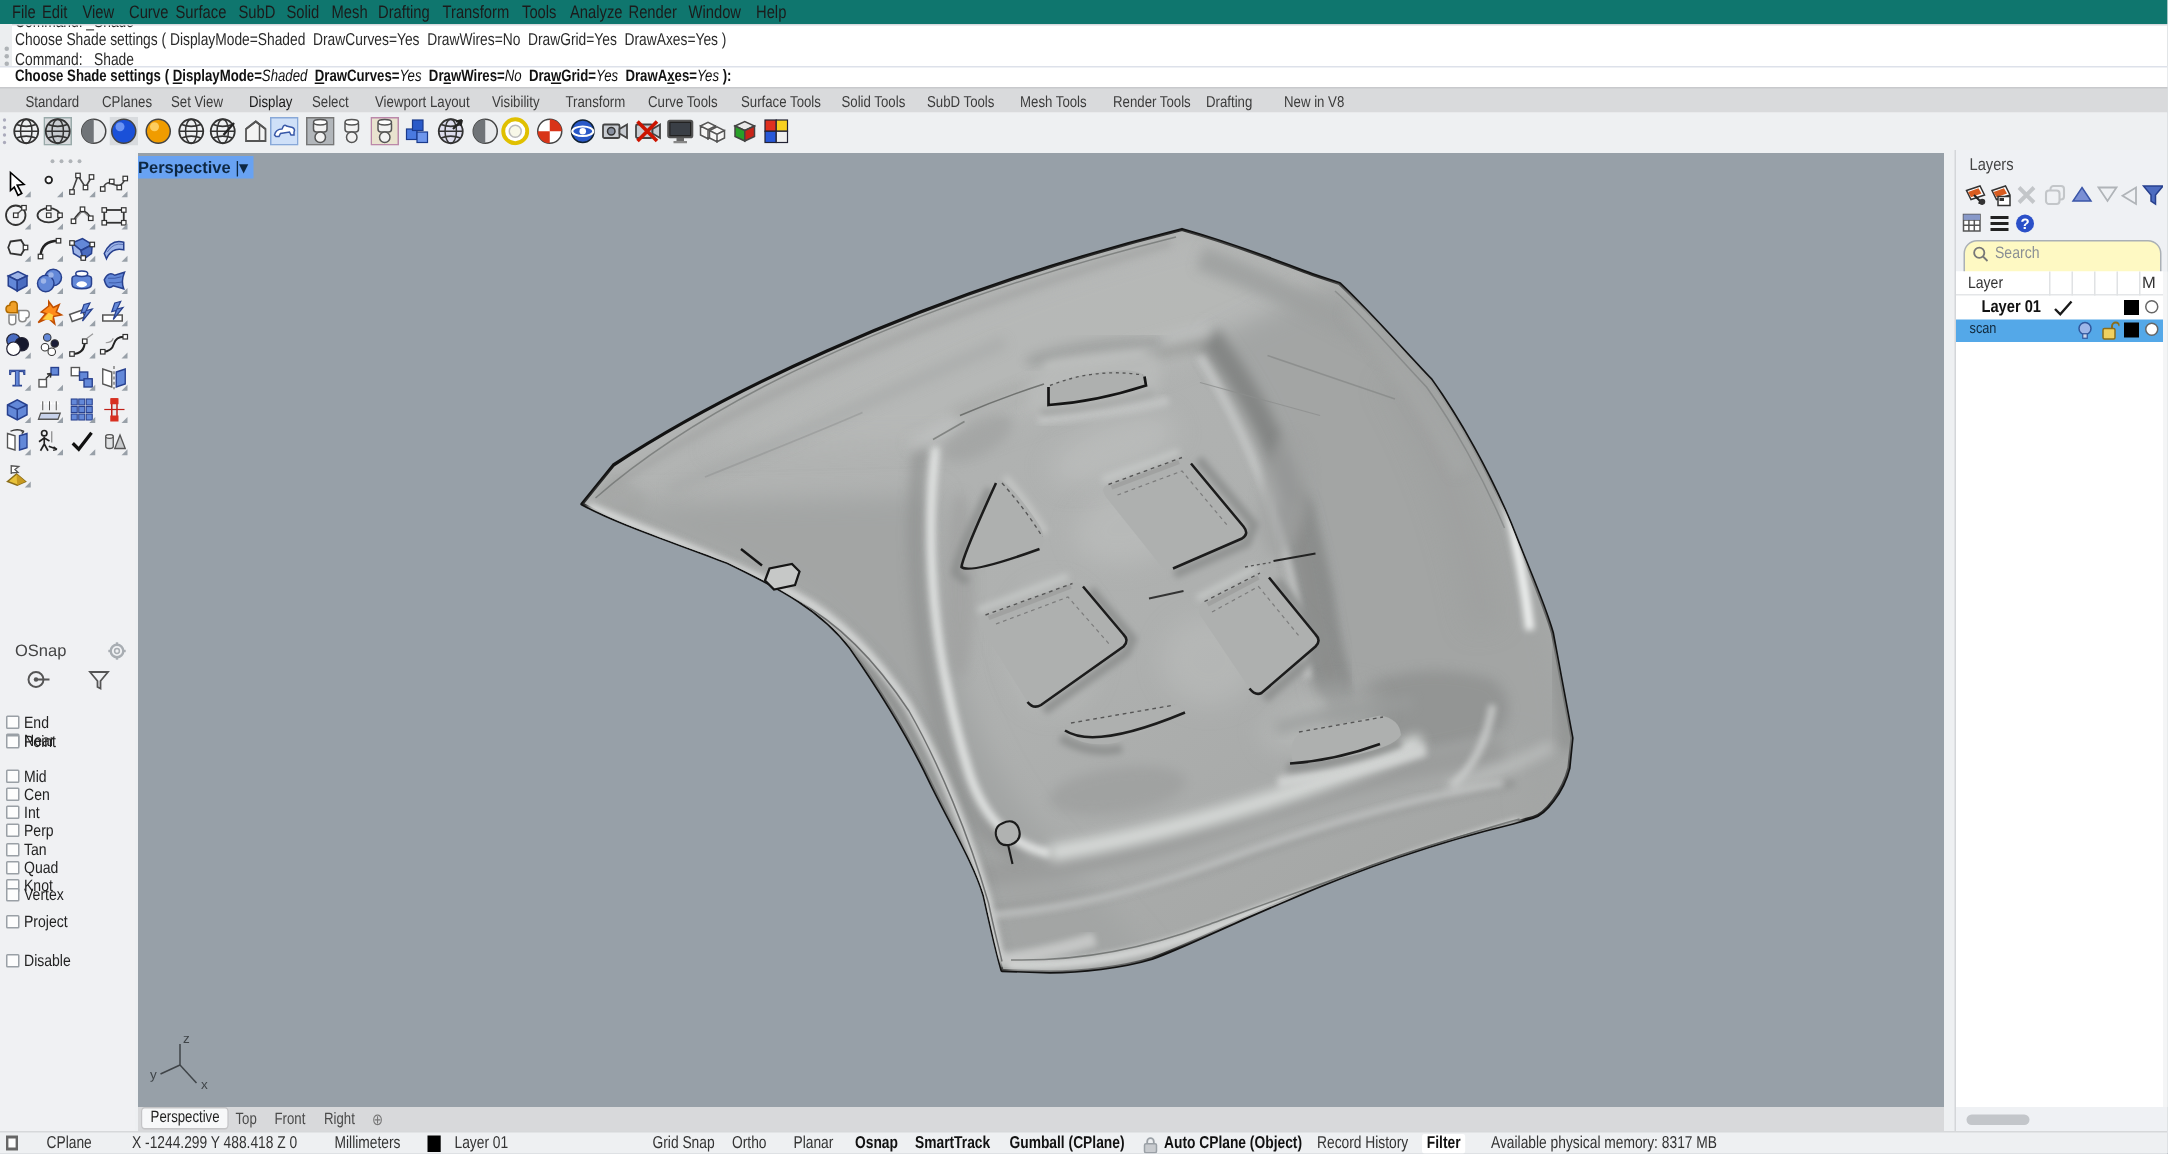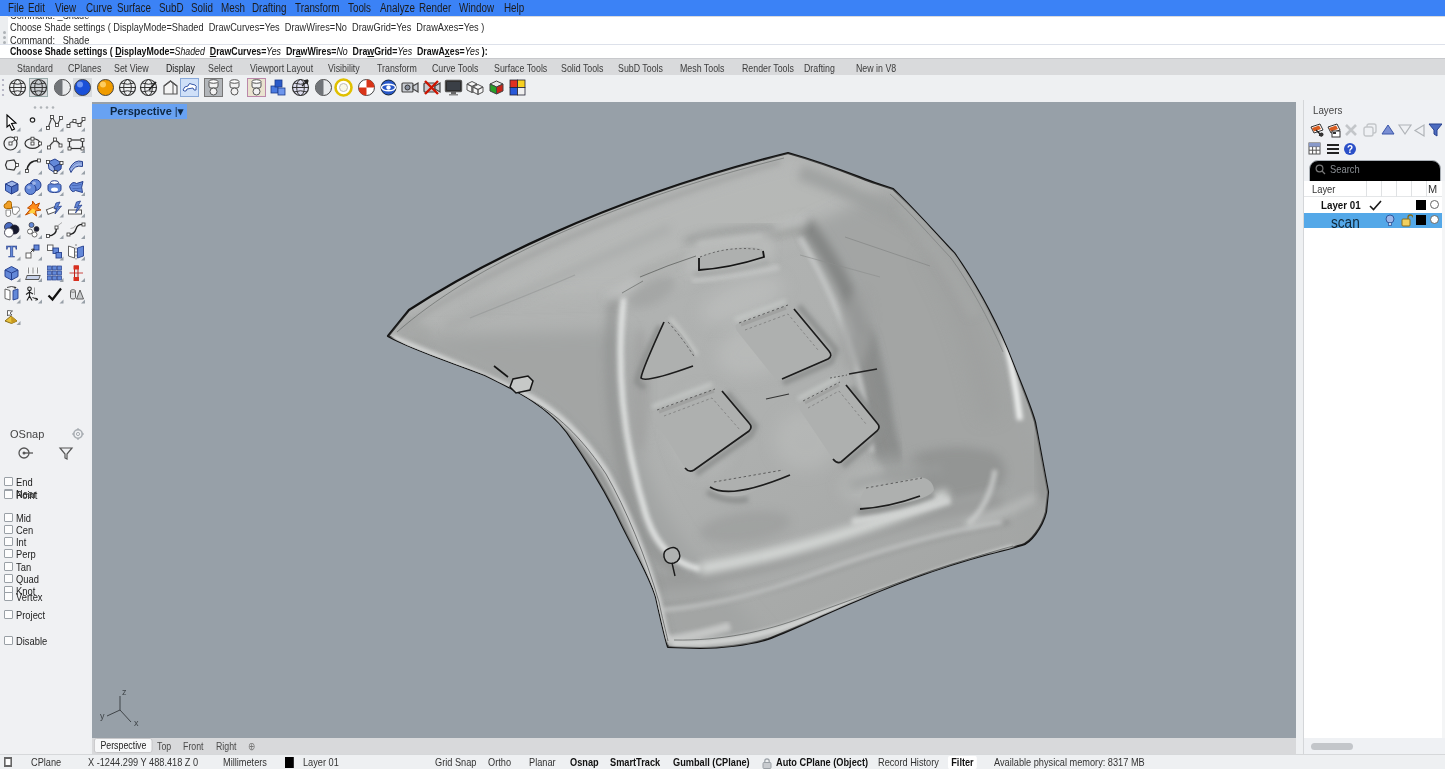--- a/index.html
+++ b/index.html
@@ -1,20 +1,20 @@
 <!DOCTYPE html>
 <html><head>
 <meta charset="utf-8">
 <style>
   * { margin:0; padding:0; box-sizing:border-box; }
   html,body { width:1445px; height:769px; overflow:hidden; font-family:"Liberation Sans", sans-serif; background:#eef0f2; }
   .abs { position:absolute; }
   #root { position:relative; width:1445px; height:769px; }
   
-  #menubar { position:absolute; left:0; top:0; width:1445px; height:16px; background:#3b82f6; font-size:12px; color:#1b1b1b; white-space:nowrap; }
+  #menubar { position:absolute; left:0; top:0; width:1445px; height:16px; background:#0f766e; font-size:12px; color:#1b1b1b; white-space:nowrap; }
   #menubar span { position:absolute; top:1px; transform:scaleX(0.82); transform-origin:0 0; }
   
   #cmd { position:absolute; left:0; top:16px; width:1445px; height:42px; background:#fff; border-top:1px solid #d8dade; overflow:hidden; }
   #cmdgutter { position:absolute; left:0; top:16px; width:8px; height:42px; background:#eceef0; }
   .gdot { position:absolute; left:2.5px; width:3px; height:3px; background:#aeb2b6; border-radius:50%; }
   .cline { position:absolute; left:10px; font-size:11.5px; color:#2a2a2a; white-space:pre; transform:scaleX(0.8); transform-origin:0 0; }
   #prompt { position:absolute; left:0; top:44px; width:1445px; height:14px; background:#fff; border-top:1px solid #dde1ea; }
   #prompt .cline { font-weight:bold; color:#111; font-size:11px; }
   .it { font-style:italic; font-weight:normal; }
   .un { text-decoration:underline; }
@@ -27,21 +27,21 @@
   
   #sidebar { position:absolute; left:0; top:100px; width:90px; height:655px; background:#f0f1f3; }
   
   #osnap { position:absolute; left:0; top:425px; width:88px; }
   #osnap .title { position:absolute; left:10px; top:3px; font-size:11px; color:#444; }
   .osrow { position:absolute; left:4px; width:80px; height:12px; }
   .osrow .cb { position:absolute; left:0; top:0px; width:9px; height:9px; background:#fdfdfd; border:1px solid #9aa0a6; border-radius:1px; }
   .osrow .lb { position:absolute; left:12px; top:-1px; font-size:11px; color:#222; transform:scaleX(0.85); transform-origin:0 0; }
   
   #viewport { position:absolute; left:92px; top:102px; width:1204px; height:636px; background:#97a0a8; }
-  #vplabel { position:absolute; left:0px; top:2px; height:15px; background:#68a2f2; color:#0d2742; font-size:11px; font-weight:bold; padding:1px 4px 0 18px; }
+  #vplabel { position:absolute; left:0px; top:2px; height:15px; background:#68a2f2; color:#0d2742; font-size:11px; font-weight:bold; padding:1px 4px 0 0; }
   
   #rpanel { position:absolute; left:1303px; top:100px; width:142px; height:655px; background:#eff1f4; border-left:1px solid #d4d6d9; }
   #rpanel .t { transform:scaleX(0.85); transform-origin:0 0; display:inline-block; }
   
   #vptabs { position:absolute; left:92px; top:738px; width:1204px; height:16px; background:#d8d9db; }
   #vptabs span { position:absolute; top:2px; font-size:11px; color:#4a4a4a; transform:scaleX(0.8); transform-origin:0 0; }
   
   #statusbar { position:absolute; left:0; top:754px; width:1445px; height:15px; background:#eef0f2; border-top:1px solid #d6d8da; font-size:11.5px; color:#333; }
   #statusbar span { position:absolute; top:1px; white-space:nowrap; transform:scaleX(0.8); transform-origin:0 0; }
   .b { font-weight:bold; color:#111; }
@@ -773,21 +773,21 @@
         <rect x="0" y="0" width="11" height="3.6" fill="#8899c9"></rect>
       </g>
       <g stroke="#222" stroke-width="2" transform="translate(19,21)">
           <path d="M0 1 H12 M0 5 H12 M0 9 H12"></path>
         </g>
       <g transform="translate(36,20)">
           <circle cx="6" cy="6" r="6" fill="#2b50c8"></circle>
           <text x="6" y="9.5" font-size="10" font-weight="bold" fill="#fff" text-anchor="middle" font-family="Liberation Sans">?</text>
         </g>
     </svg>
-    <div class="abs" style="left:5px;top:60px;width:132px;height:32px;background:#000000;border:1px solid #aab0b6;border-radius:9px">
+    <div class="abs" style="left:5px;top:60px;width:132px;height:32px;background:#fef9c3;border:1px solid #aab0b6;border-radius:9px">
       <svg class="abs" style="left:5px;top:3px" width="11" height="11" viewBox="0 0 11 11">
           <circle cx="4.5" cy="4.5" r="3.4" fill="none" stroke="#777" stroke-width="1.2"></circle>
           <line x1="7" y1="7" x2="10" y2="10" stroke="#777" stroke-width="1.2"></line>
         </svg>
       <span class="abs" style="left:20px;top:2px;font-size:11px;color:#8a8f94"><span class="t">Search</span></span>
     </div>
     <div class="abs" style="left:0px;top:81px;width:138px;height:557px;background:#fff"></div>
     <div class="abs" style="left:138px;top:81px;width:4px;height:557px;background:#f4f5f6"></div>
     <div class="abs" style="left:0px;top:81px;width:138px;height:16px;background:#fff;border-bottom:1px solid #e4e6e8">
       <span class="abs" style="left:8px;top:2px;font-size:11px;color:#333"><span class="t">Layer</span></span>
@@ -800,21 +800,21 @@
     </div>
     <div class="abs" style="left:0px;top:98px;width:138px;height:15px;background:#fff">
       <span class="abs" style="left:17px;top:1px;font-size:11.5px;font-weight:bold;color:#111"><span class="t">Layer 01</span></span>
       <svg class="abs" style="left:65px;top:2px" width="13" height="11" viewBox="0 0 13 11">
           <path d="M1 6 L4.5 9.5 L12 1" fill="none" stroke="#1a1a1a" stroke-width="1.6"></path>
         </svg>
       <span class="abs" style="left:112px;top:2px;width:10px;height:10px;background:#000"></span>
       <span class="abs" style="left:126px;top:2px;width:9px;height:9px;background:#fff;border:1px solid #666;border-radius:50%"></span>
     </div>
     <div class="abs" style="left:0px;top:113px;width:138px;height:15px;background:#54a8e8">
-      <span class="abs" style="left:27px;top:1px;font-size:16px;color:#10283a"><span class="t">scan</span></span>
+      <span class="abs" style="left:9px;top:1px;font-size:10px;color:#10283a"><span class="t">scan</span></span>
       <svg class="abs" style="left:80px;top:1px" width="12" height="13" viewBox="0 0 12 13">
           <circle cx="6" cy="5" r="4" fill="#9db6e8" stroke="#30589e" stroke-width="1"></circle>
           <rect x="4.5" y="8.5" width="3" height="3" fill="#ccd5e8" stroke="#30589e" stroke-width="0.8"></rect>
         </svg>
       <svg class="abs" style="left:96px;top:1px" width="13" height="13" viewBox="0 0 13 13">
           <rect x="2" y="5" width="8" height="7" rx="1" fill="#f0d060" stroke="#8a6d1a" stroke-width="1"></rect>
           <path d="M8 5 V3.5 A2.5 2.5 0 0 1 13 3.5" fill="none" stroke="#8a6d1a" stroke-width="1.3"></path>
         </svg>
       <span class="abs" style="left:112px;top:2px;width:10px;height:10px;background:#000"></span>
       <span class="abs" style="left:126px;top:2px;width:9px;height:9px;background:#fff;border:1px solid #666;border-radius:50%"></span>

